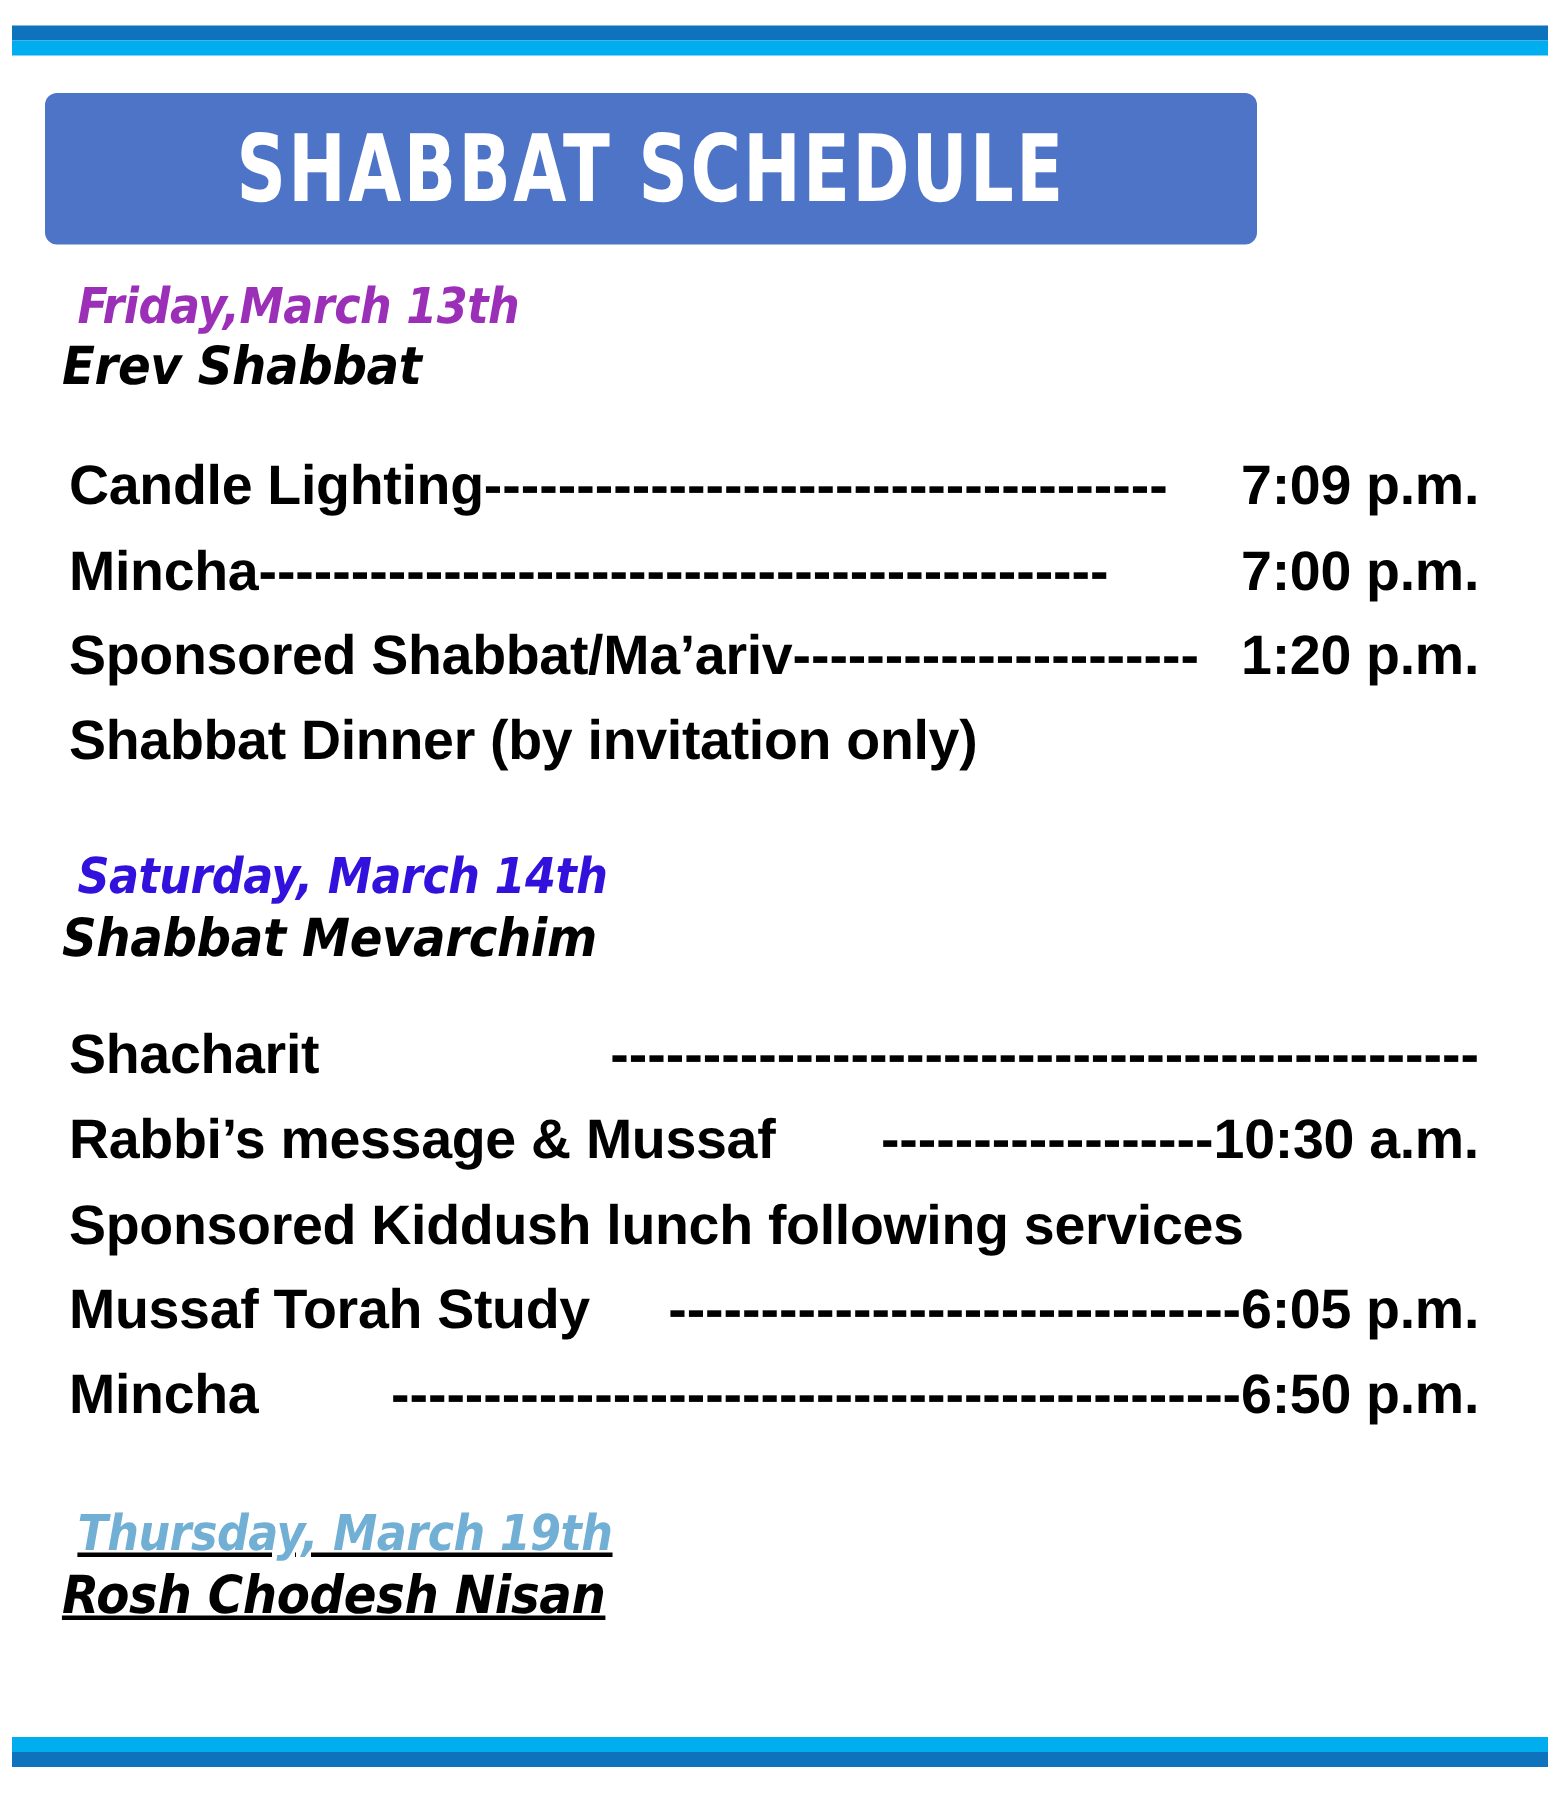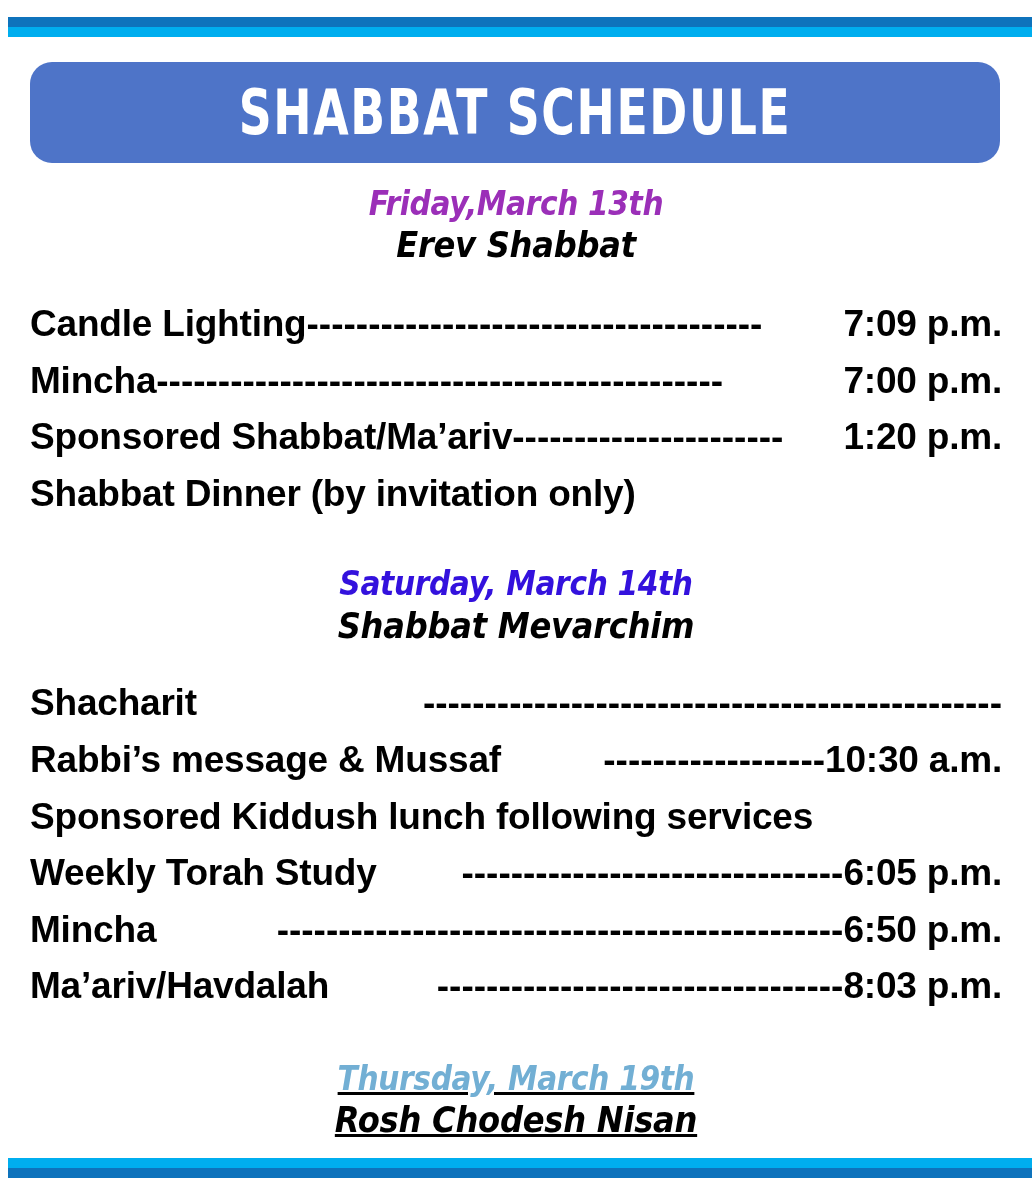--- a/index.html
+++ b/index.html
@@ -43,24 +43,24 @@
     top: 1158px;
   }
   .rule-bottom .band-light { height: 10px; background: #00AEEF; }
   .rule-bottom .band-dark  { height: 10px; background: #0E73BC; }
 
   
   .title-banner {
     position: absolute;
     left: 30px;
     top: 62px;
-    width: 970px;
+    width: 808px;
     height: 101px;
     background: #4E74C8;
-    border-radius: 22px;
+    border-radius: 8px;
     display: flex;
     align-items: center;
     justify-content: center;
   }
   .title-text {
     color: #ffffff;
     font-family: "DejaVu Sans Condensed", "Liberation Sans Narrow", "Liberation Sans", sans-serif;
     font-weight: 700;
     font-size: 62px;
     letter-spacing: 2px;
@@ -73,21 +73,20 @@
   
   .content {
     position: absolute;
     left: 0;
     top: 180px;
     width: 1032px;
   }
 
   
   .section-head {
-    text-align: center;
   }
   .section-date {
     font-family: "DejaVu Sans", sans-serif;
     font-weight: 700;
     font-style: italic;
     font-size: 33px;
     line-height: 1.22;
     letter-spacing: -0.4px;
     transform: scaleX(0.9);
   }
@@ -101,21 +100,21 @@
     letter-spacing: -0.3px;
     transform: scaleX(0.92);
   }
 
   .sec-friday   { margin-top: 4px; }
   .sec-saturday { margin-top: 42px; }
   .sec-thursday { margin-top: 44px; text-decoration: underline; }
 
   
   .schedule {
-    margin: 0;
+    margin: 16px;
     padding: 0;
     list-style: none;
   }
   .sched-friday   { margin-top: 28px; }
   .sched-saturday { margin-top: 27px; text-align: right; }
 
   .row {
     display: flex;
     align-items: baseline;
     padding: 0 30px;
@@ -199,33 +198,28 @@
       <li class="row">
         <span class="label">Rabbi’s message &amp; Mussaf</span>
         <span class="leader">------------------</span>
         <span class="time">10:30 a.m.</span>
       </li>
       <li class="row no-time">
         <span class="label">Sponsored Kiddush lunch following services</span>
 
       </li>
       <li class="row">
-        <span class="label">Weekly Torah Study</span>
+        <span class="label">Mussaf Torah Study</span>
         <span class="leader">-------------------------------</span>
         <span class="time">6:05 p.m.</span>
       </li>
       <li class="row">
         <span class="label">Mincha</span>
         <span class="leader">----------------------------------------------</span>
         <span class="time">6:50 p.m.</span>
-      </li>
-      <li class="row">
-        <span class="label">Ma’ariv/Havdalah</span>
-        <span class="leader">---------------------------------</span>
-        <span class="time">8:03 p.m.</span>
       </li>
     </ul>
 
     <div class="section-head sec-thursday">
       <div class="section-date" style="color: rgb(114, 175, 212);">Thursday, March 19th</div>
       <div class="section-subtitle">Rosh Chodesh Nisan</div>
     </div>
 
   </div>
 

